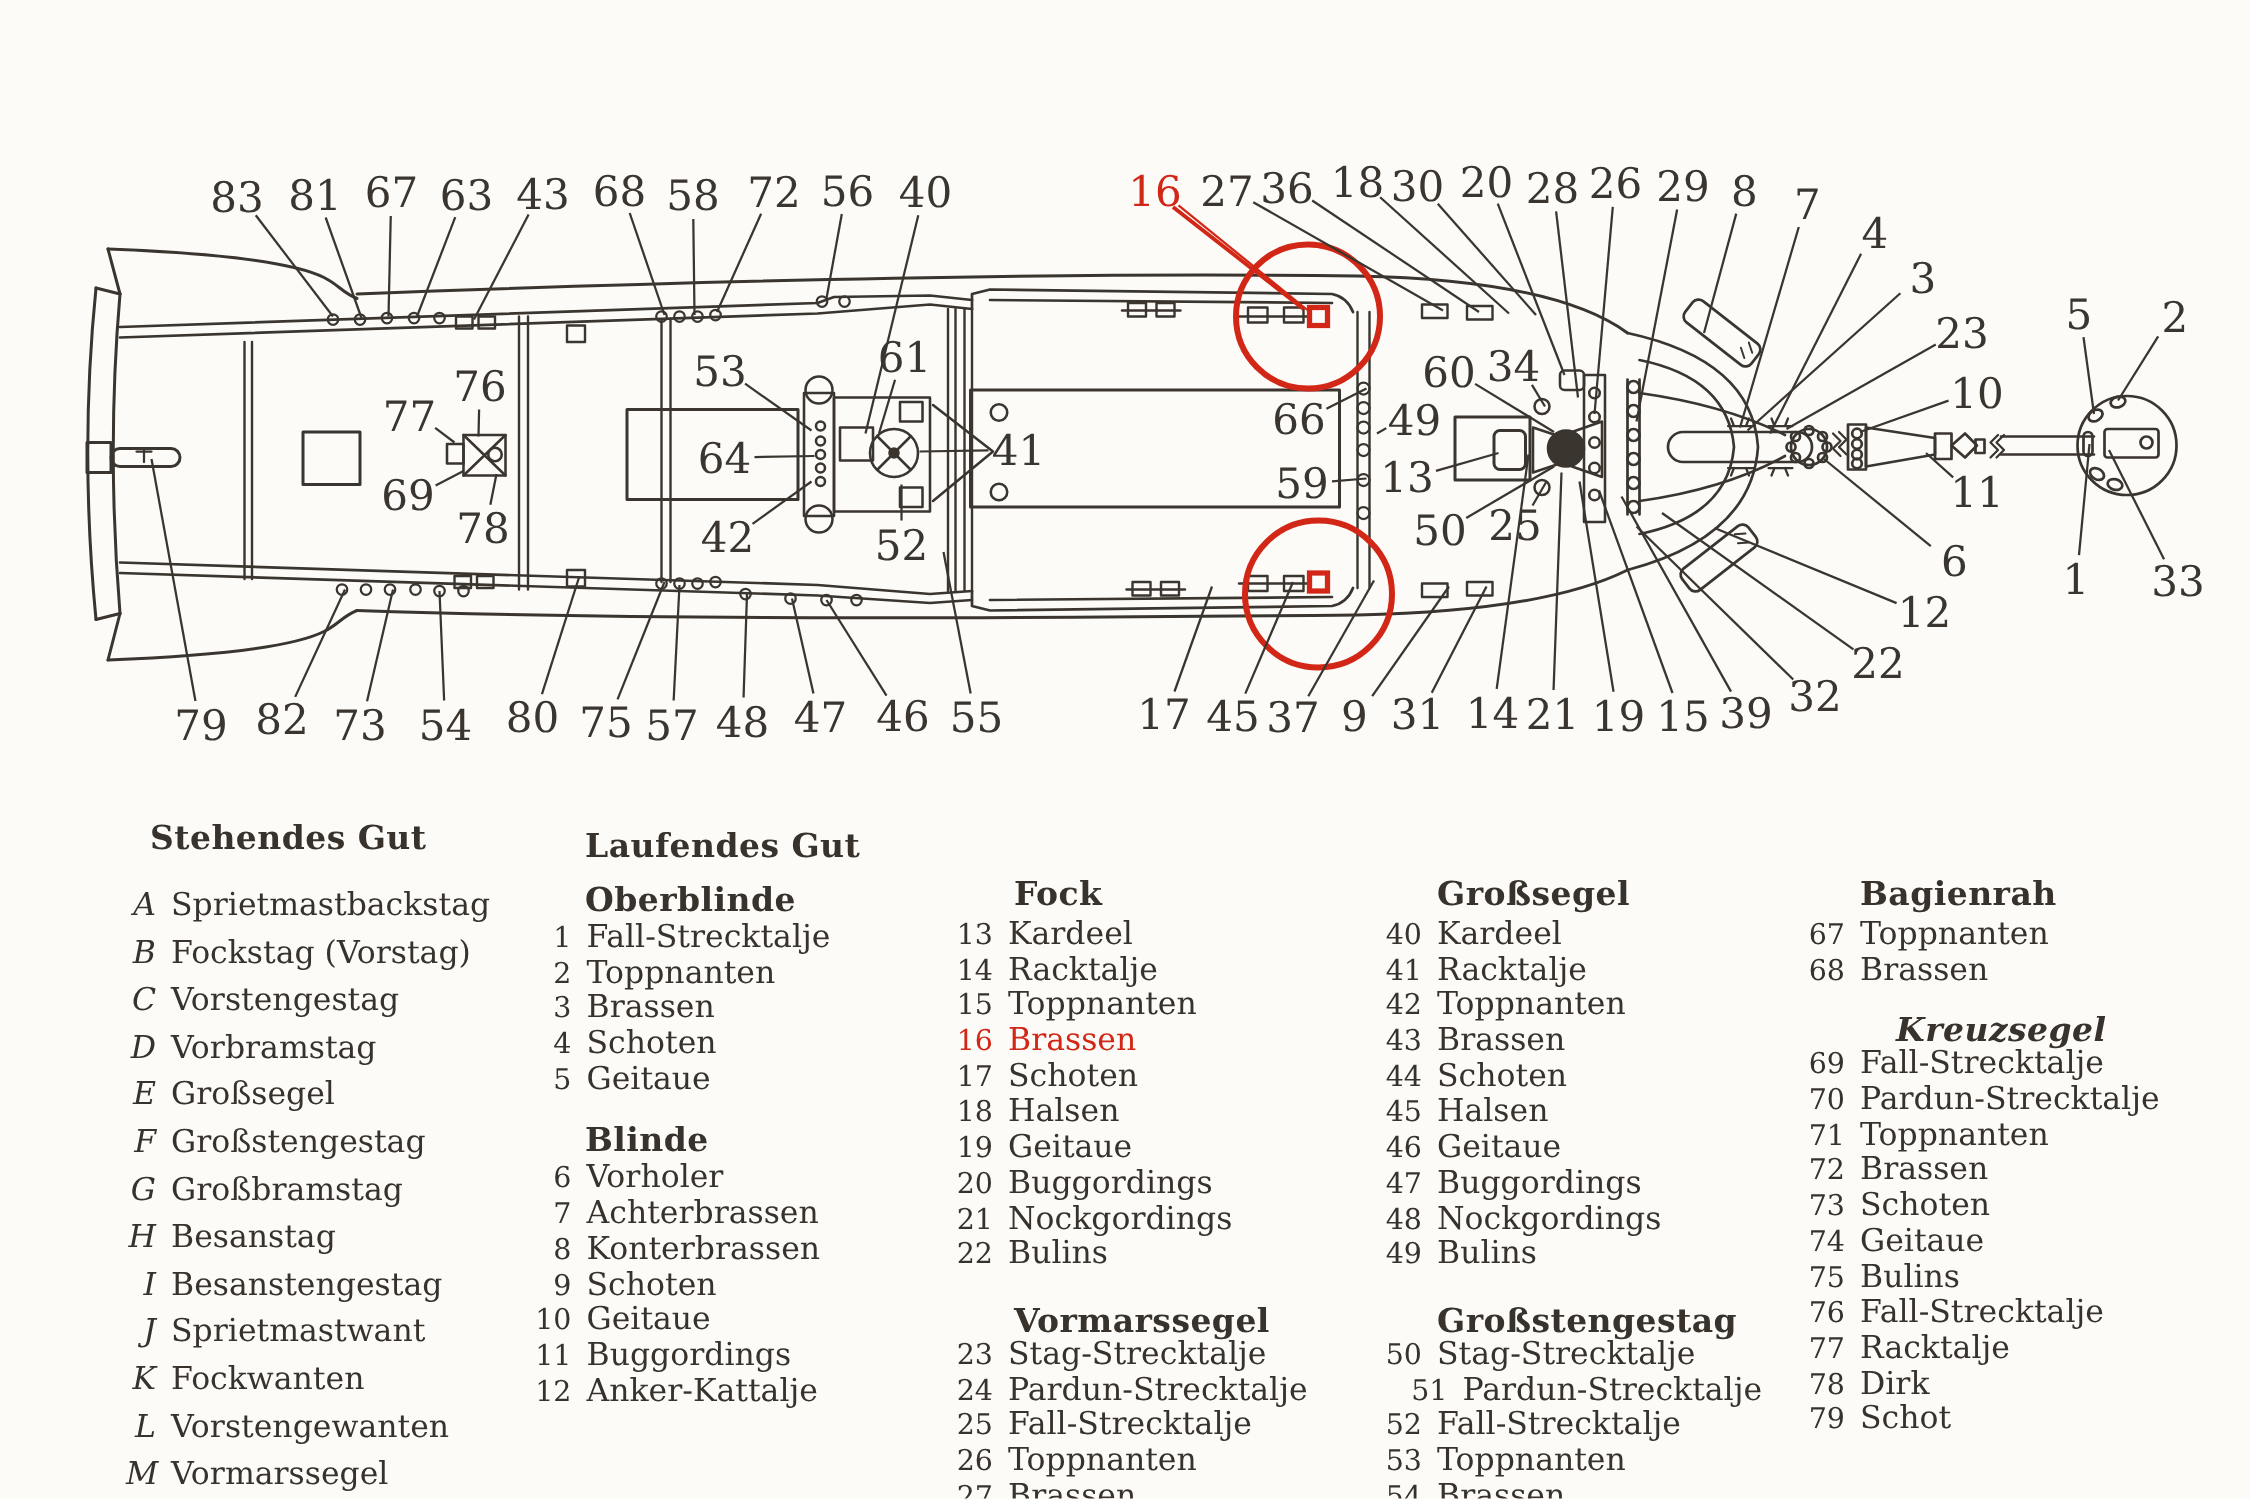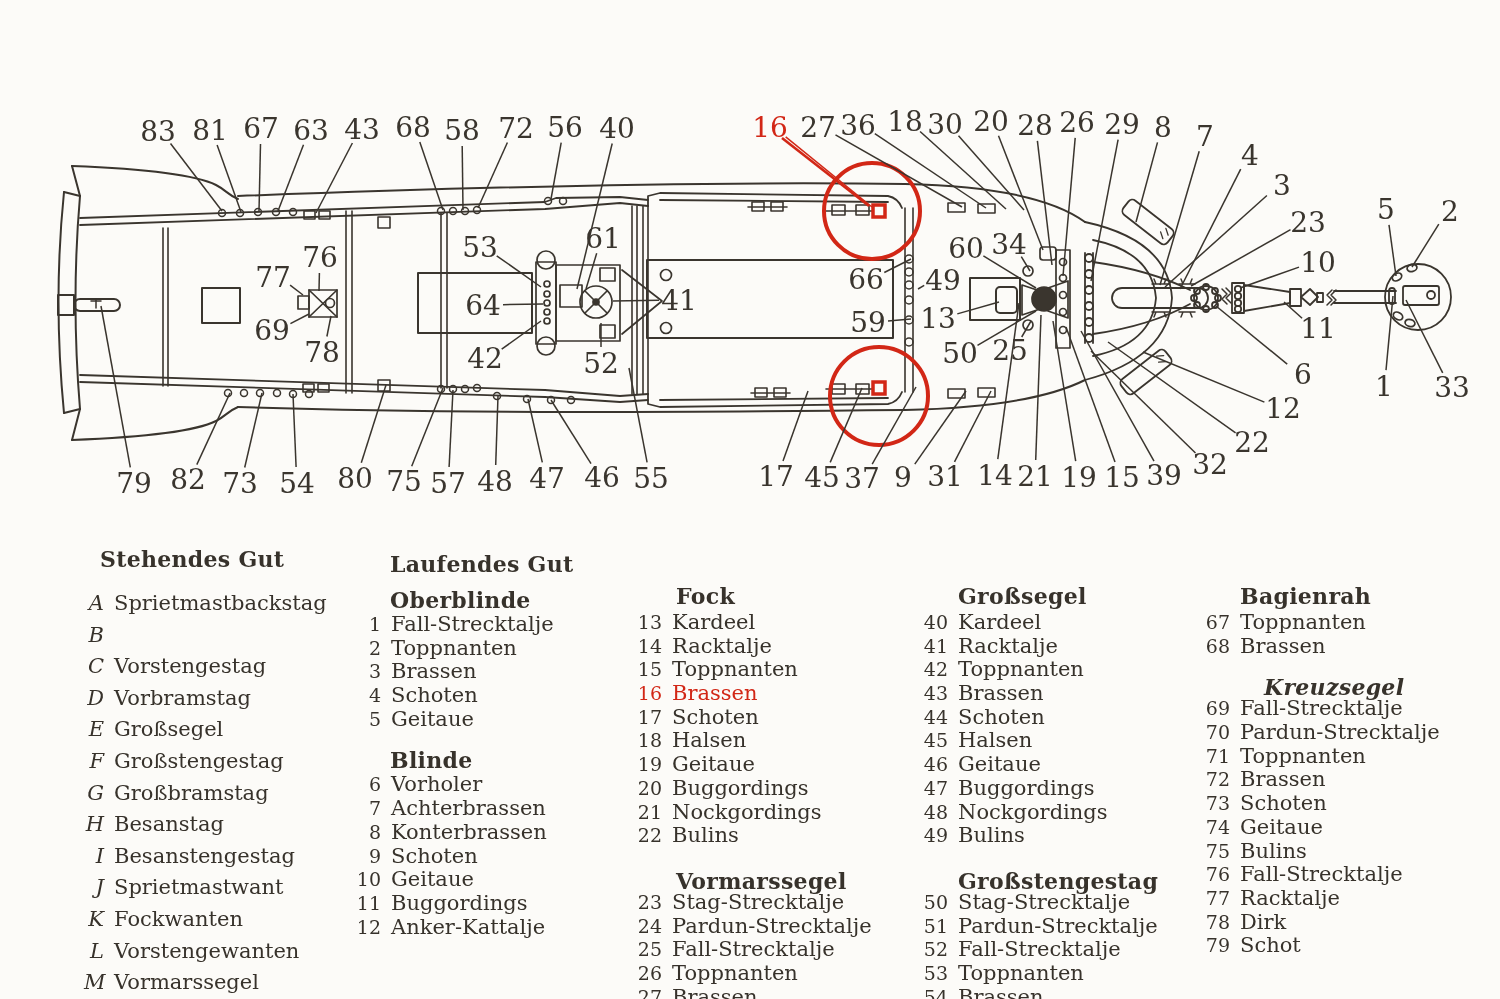--- a/index.html
+++ b/index.html
@@ -394,20 +394,21 @@
 
   <div id="legend">
       <div class="legend-col ital" style="left: 84px; top: 546px; width: 300px;">
         <div class="lg-header" style="margin-left: 16px; margin-bottom: 16px;">Stehendes Gut</div>
         <div class="lg-item" style="line-height: 31.6px; height: 31.6px;">
           <span class="lg-num" style="width: 20px;">A</span>
           <span class="lg-lbl">Sprietmastbackstag</span>
         </div>
         <div class="lg-item" style="line-height: 31.6px; height: 31.6px;">
           <span class="lg-num" style="width: 20px;">B</span>
+          <span class="lg-lbl">Fockstag (Vorstag)</span>
         </div>
         <div class="lg-item" style="line-height: 31.6px; height: 31.6px;">
           <span class="lg-num" style="width: 20px;">C</span>
           <span class="lg-lbl">Vorstengestag</span>
         </div>
         <div class="lg-item" style="line-height: 31.6px; height: 31.6px;">
           <span class="lg-num" style="width: 20px;">D</span>
           <span class="lg-lbl">Vorbramstag</span>
         </div>
         <div class="lg-item" style="line-height: 31.6px; height: 31.6px;">
@@ -604,21 +605,21 @@
         </div>
         <div class="lg-item" style="line-height: 23.7px; height: 23.7px;">
           <span class="lg-num" style="width: 30px;">49</span>
           <span class="lg-lbl">Bulins</span>
         </div>
         <div class="lg-sub" style="margin-left: 40px; margin-top: 20px; margin-bottom: -3px;">Großstengestag</div>
         <div class="lg-item" style="line-height: 23.7px; height: 23.7px;">
           <span class="lg-num" style="width: 30px;">50</span>
           <span class="lg-lbl">Stag-Strecktalje</span>
         </div>
-        <div class="lg-item" style="line-height: 23.7px; height: 23.7px;">
+        <div class="lg-item" style="line-height: 23.7px; height: 23.7px; margin-left: 17px;">
           <span class="lg-num" style="width: 30px;">51</span>
           <span class="lg-lbl">Pardun-Strecktalje</span>
         </div>
         <div class="lg-item" style="line-height: 23.7px; height: 23.7px;">
           <span class="lg-num" style="width: 30px;">52</span>
           <span class="lg-lbl">Fall-Strecktalje</span>
         </div>
         <div class="lg-item" style="line-height: 23.7px; height: 23.7px;">
           <span class="lg-num" style="width: 30px;">53</span>
           <span class="lg-lbl">Toppnanten</span>

